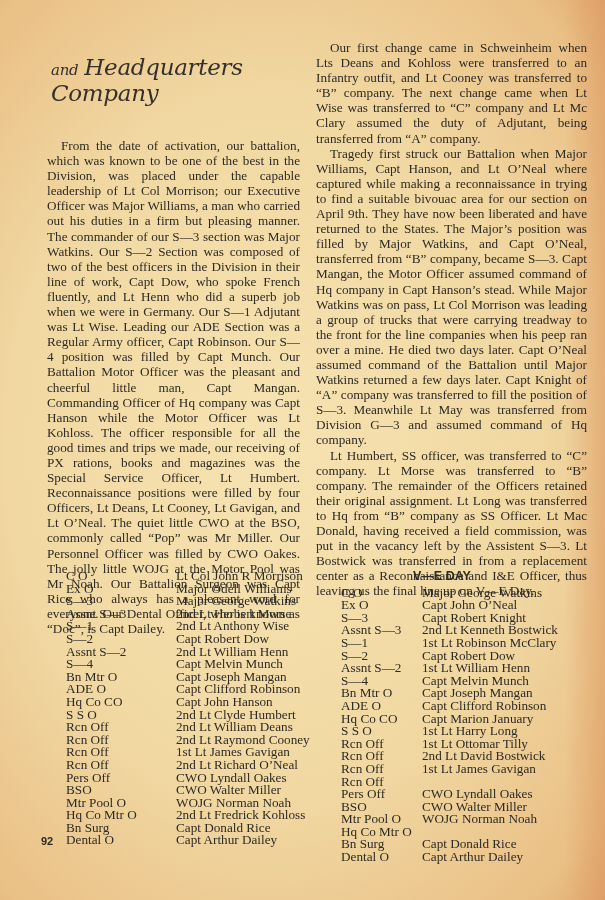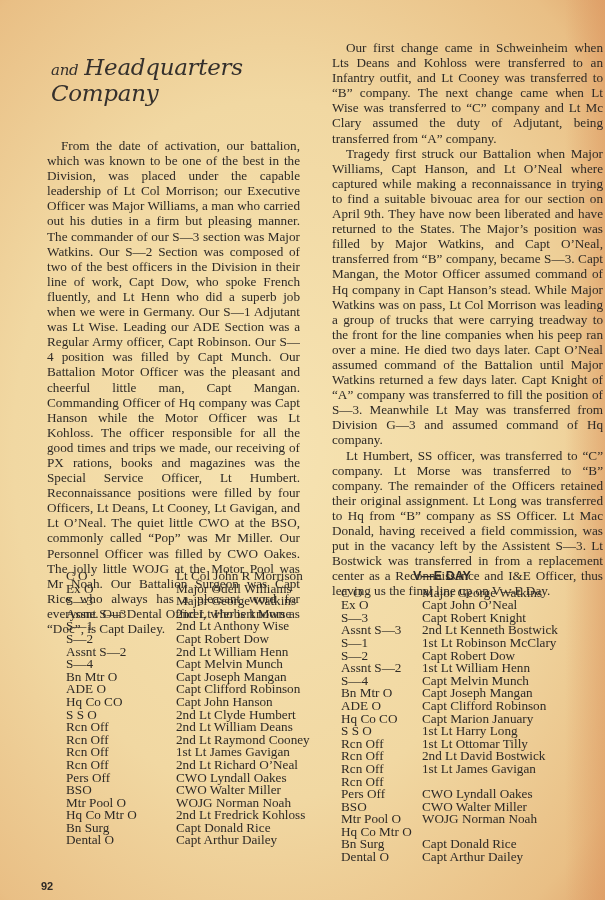--- a/index.html
+++ b/index.html
@@ -8,38 +8,38 @@
     background: radial-gradient(ellipse at 45% 50%, #f6e3b2 0%, #f1d8a2 55%, #e9bf85 90%, #e2ab72 100%);
     font-family: "Liberation Serif", "DejaVu Serif", serif;
     color: #2e2a26;
     position: relative;
   }
   .page-edge { position:absolute; right:0; top:0; width:40px; height:900px;
     background: linear-gradient(90deg, rgba(226,160,100,0) 0%, rgba(220,150,95,0.55) 100%); pointer-events:none; }
   .col { position: absolute; text-align: justify; font-size: 13.2px; line-height: 15.1px; }
   .col p { margin: 0; text-indent: 14px; }
   #col-left { left: 47px; top: 138px; width: 253px; }
-  #col-right { left: 332px; top: 40px; width: 271px; }
+  #col-right { left: 316px; top: 40px; width: 271px; }
   .title { position: absolute; left: 38px; top: 50px; width: 262px;
     font-family: "DejaVu Serif", serif; font-style: italic; color: #35302c; }
   .title .t1 { font-size: 23px; letter-spacing: -0.3px; display:block; }
   .title .t2 { font-size: 23px; letter-spacing: -0.3px; display:block; margin-top: 4px; padding-left: 13px; }
   .title .t2 .and { font-size: 15px; margin-right: 6px; }
   .roster { position: absolute; font-size: 13.2px; line-height: 12.6px; }
   .roster .rhead { font-family: "Liberation Sans", sans-serif; font-weight: bold; font-size: 12.5px; margin-bottom: 4px; }
   .roster table { border-collapse: collapse; }
   .roster td { padding: 0; white-space: nowrap; vertical-align: top; height: 12.6px; }
   .roster td.pos { padding-right: 4px; }
   #roster-nov { left: 66px; top: 570px; }
   #roster-nov .rhead { margin-left: 57px; }
   #roster-nov td.pos { width: 106px; }
   #roster-ve { left: 341px; top: 570px; }
   #roster-ve .rhead { margin-left: 72px; }
   #roster-ve td.pos { width: 77px; }
-  .page-num { position: absolute; left: 41px; top: 880px; font-size: 11px; font-weight: bold;
+  .page-num { position: absolute; left: 41px; top: 835px; font-size: 11px; font-weight: bold;
     font-family: "Liberation Sans", sans-serif; }
 </style>
 </head>
 <body>
 
 <div class="page-edge"></div>
 
 <div class="title">
   <span class="t2"><span class="and">and</span><span>Headquarters Company</span></span>
 </div>

